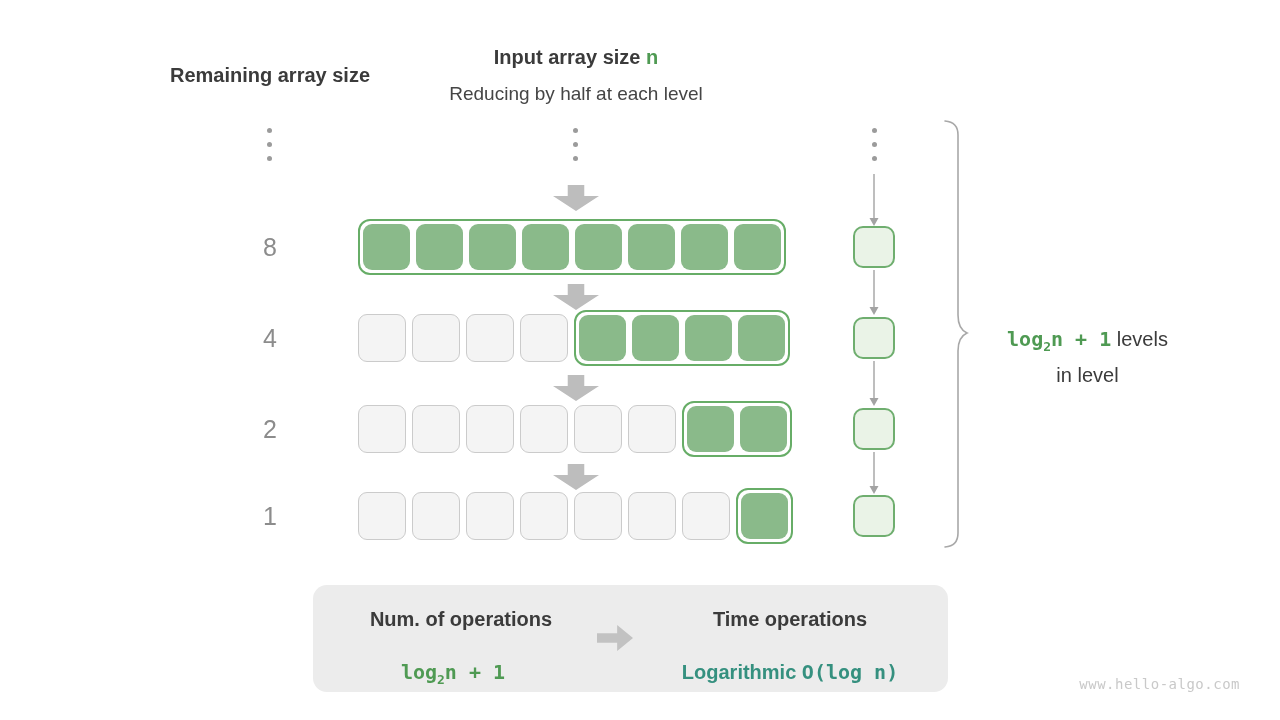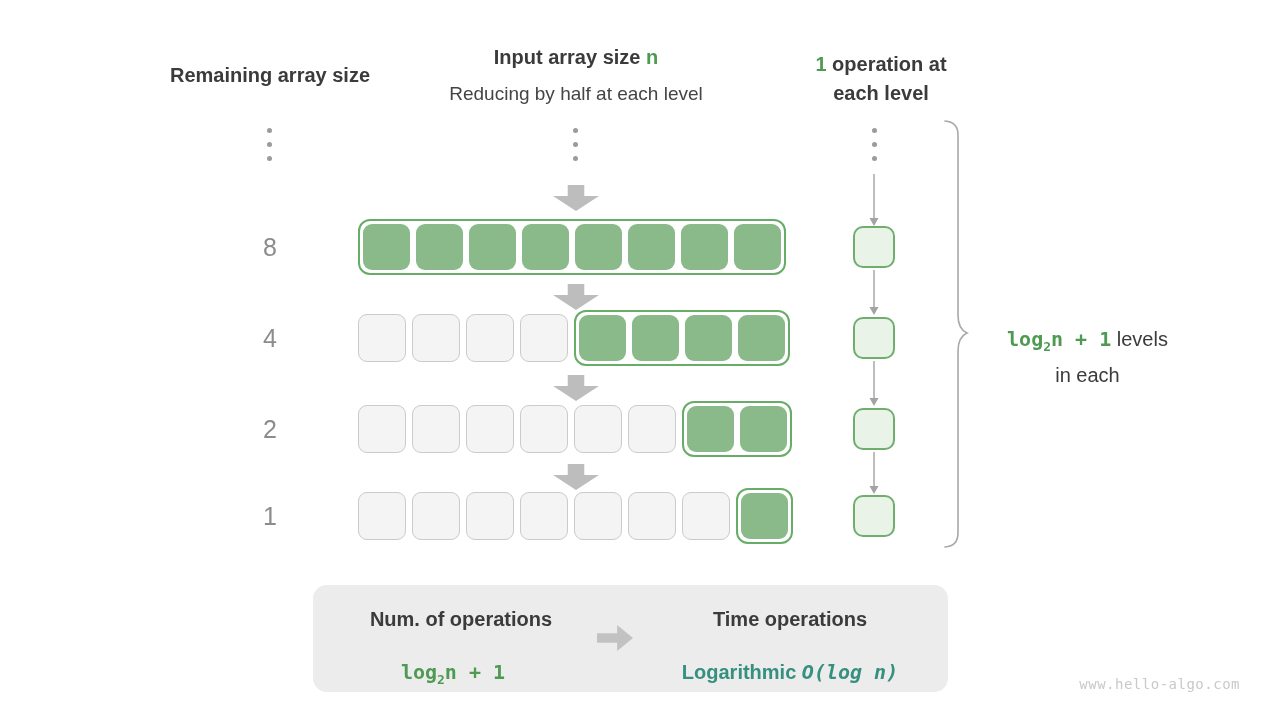--- a/index.html
+++ b/index.html
@@ -40,21 +40,21 @@
 
   
   .right-arrow{width:36px;height:26px;background:#c2c2c2;
     clip-path:polygon(0 32%,56% 32%,56% 0,100% 50%,56% 100%,56% 68%,0 68%);}
 
   
   .op-box{width:42px;height:42px;border-radius:10px;box-sizing:border-box;
     background:var(--op-box-fill);border:2px solid var(--op-box-border);}
 
   
-  .mono{font-family:"DejaVu Sans Mono",monospace;font-style:italic;}
+  .mono{font-family:"DejaVu Sans Mono",monospace;}
   .formula{font-family:"DejaVu Sans Mono",monospace;font-weight:bold;color:var(--green-text);}
   .formula sub{font-size:0.65em;}
 
   
   .brace-label{font-size:20px;color:var(--dark-text);line-height:29px;margin-top:19px;}
 
   
   .summary-box{width:635px;height:107px;border-radius:14px;background:var(--summary-bg);}
   .sum-title{font-size:20px;font-weight:bold;color:var(--dark-text);}
   .sum-val{font-size:20px;margin-top:24px;}
@@ -67,21 +67,20 @@
 <body>
 
 <div class="abs" style="left:0;top:0;width:1280px;height:720px;">
 
   <div class="abs hdr center" style="left:120px;top:64px;width:300px;">Remaining array size</div>
 
   <div class="abs hdr center" style="left:426px;top:46px;width:300px;"><span>Input array size </span><span class="accent">n</span></div>
 
   <div class="abs hdr-sub center" style="left:426px;top:83px;width:300px;">Reducing by half at each level</div>
 
-  <div class="abs hdr hdr-right center" style="left:786px;top:50px;width:190px;"><span class="accent">1</span><span> operation at</span><br><span>each level</span></div>
 
   <div class="abs ellipsis" style="left:267px;top:128px;">
     <div class="dot"></div>
     <div class="dot"></div>
     <div class="dot"></div>
   </div>
   <div class="abs ellipsis" style="left:573px;top:128px;">
     <div class="dot"></div>
     <div class="dot"></div>
     <div class="dot"></div>
@@ -172,21 +171,21 @@
   <div class="abs op-box" style="left:853px;top:317px;"></div>
   <div class="abs op-box" style="left:853px;top:408px;"></div>
   <div class="abs op-box" style="left:853px;top:495px;"></div>
 
   <svg class="abs" style="left:942px;top:118px;" width="28" height="432">
     <path d="M3,3 Q16,4 16,17 L16,197 Q16,211 25,215 Q16,219 16,233 L16,415 Q16,428 3,429" fill="none" stroke="#a8a8a8" stroke-width="1.6" stroke-linecap="round"></path>
   </svg>
 
   <div class="abs brace-label center" style="left:980px;top:306px;width:215px;">
     <div><span class="formula" style="font-size:20px;"><span>log</span><sub>2</sub><span>n + 1</span></span><span> levels</span></div>
-    <div>in each</div>
+    <div>in level</div>
   </div>
 
   <div class="abs summary-box" style="left:313px;top:585px;">
     <div class="abs sum-title center" style="left:8px;top:23px;width:280px;">Num. of operations</div>
     <div class="abs sum-val center" style="left:0px;top:51px;width:280px;"><span class="formula" style="font-size:20px;"><span>log</span><sub>2</sub><span>n + 1</span></span></div>
 
     <div class="abs right-arrow" style="left:284px;top:40px;"></div>
 
     <div class="abs sum-title center" style="left:337px;top:23px;width:280px;">Time operations</div>
     <div class="abs sum-val center teal" style="left:337px;top:51px;width:280px;"><span>Logarithmic</span>&nbsp;<span class="mono" style="font-weight:bold;">O(log n)</span></div>

